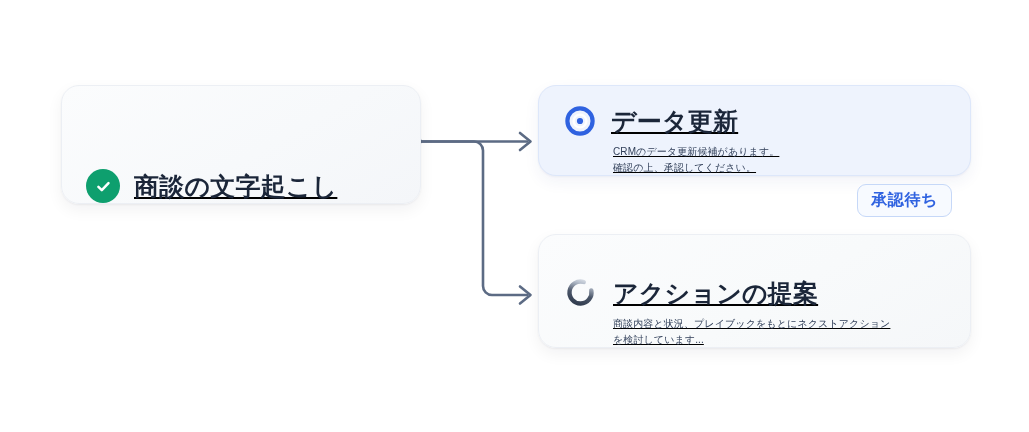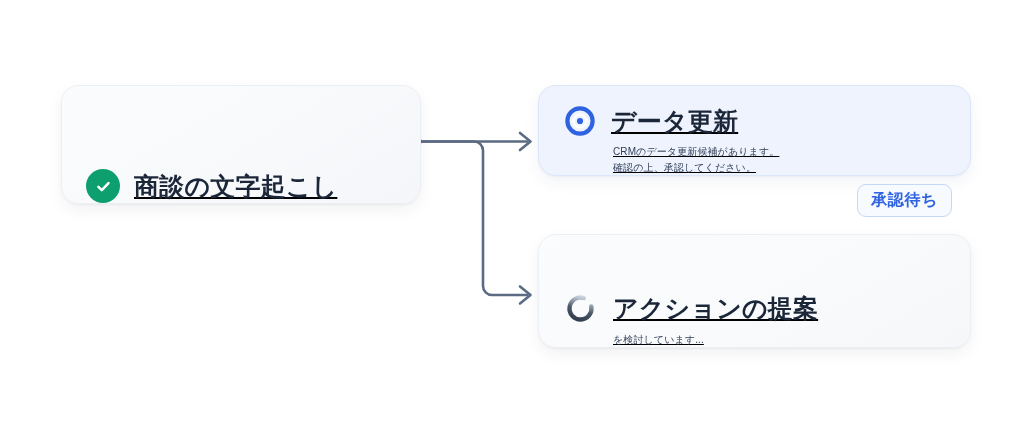--- a/index.html
+++ b/index.html
@@ -230,17 +230,18 @@
               <stop offset="80%" stop-color="#b6bfcc"></stop>
               <stop offset="100%" stop-color="#e7ebf1"></stop>
             </linearGradient>
           </defs>
           <path d="M24.6 8.6 A11 11 0 1 0 27.3 19.6" fill="none" stroke="url(#spinGrad)" stroke-width="4.4" stroke-linecap="round" transform="rotate(-28 17 17)"></path>
         </svg>
       </span>
       <span class="card-title">アクションの提案</span>
     </div>
     <div class="card-body indent-action">
+      <div>商談内容と状況、プレイブックをもとにネクストアクション</div>
       <div>を検討しています...</div>
     </div>
   </div>
 
 </div>
 
 </body></html>

